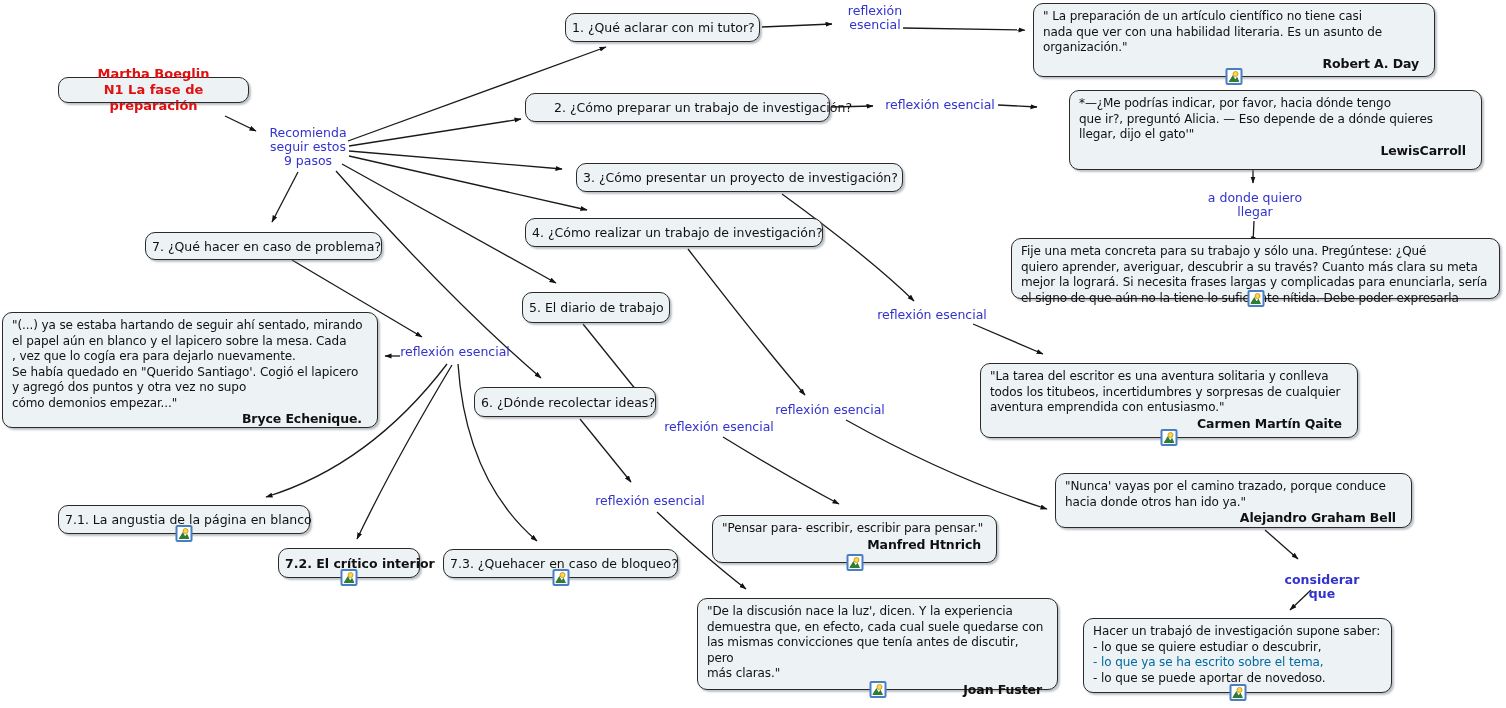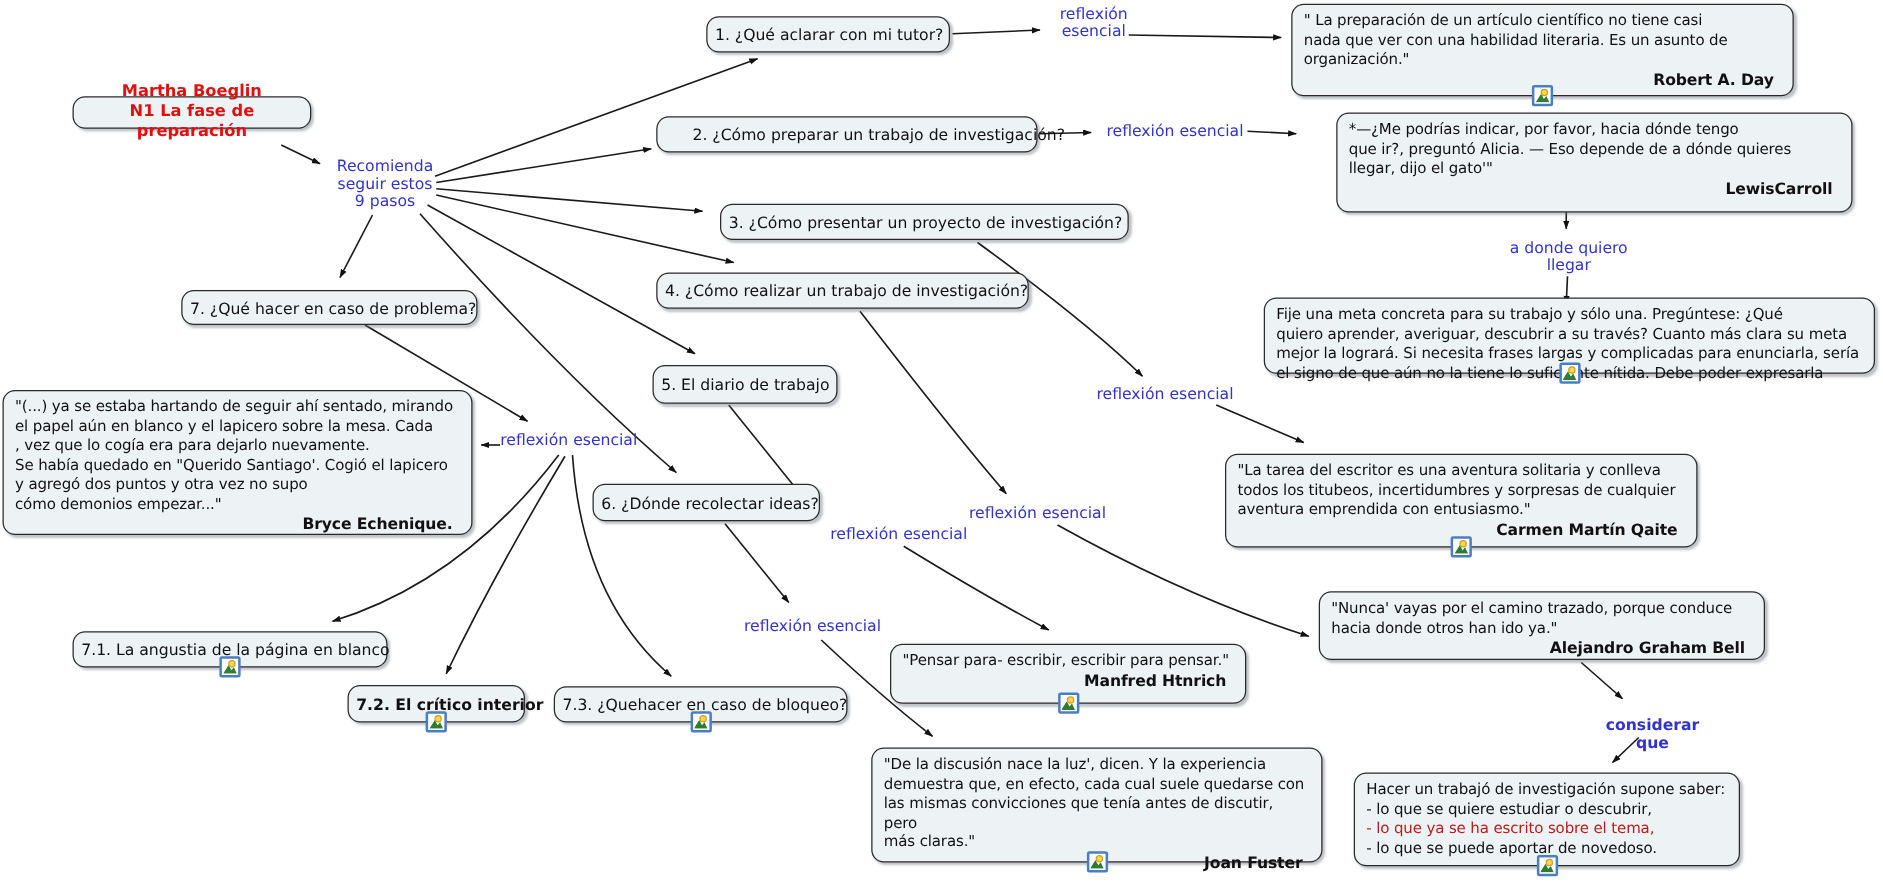--- a/index.html
+++ b/index.html
@@ -23,21 +23,21 @@
   .qauthor{font-weight:bold;text-align:right;padding-right:6px;font-size:12.5px;}
   .root-node{
     display:flex;align-items:center;justify-content:center;text-align:center;
     color:#e01010;font-weight:bold;font-size:13px;white-space:pre-line;line-height:16px;
   }
   .llabel{
     position:absolute;color:#3232cd;font-size:12.5px;text-align:center;
     white-space:pre-line;line-height:14px;
   }
   .saber-line{white-space:nowrap;}
-  .saber-line.red{color:#b91c1c;}
+  .saber-line.red{color:#0369a1;}
   
   .res-icon{
     position:absolute;left:50%;bottom:-9px;transform:translateX(-50%);
     width:13px;height:13px;background:#fff;border:2px solid #4a7ec4;border-radius:2px;
   }
   .res-icon::before{ 
     content:"";position:absolute;left:1px;right:1px;bottom:1px;height:7px;
     background:#2e7d32;
     clip-path:polygon(0 100%,40% 0,60% 60%,78% 25%,100% 100%);
   }

